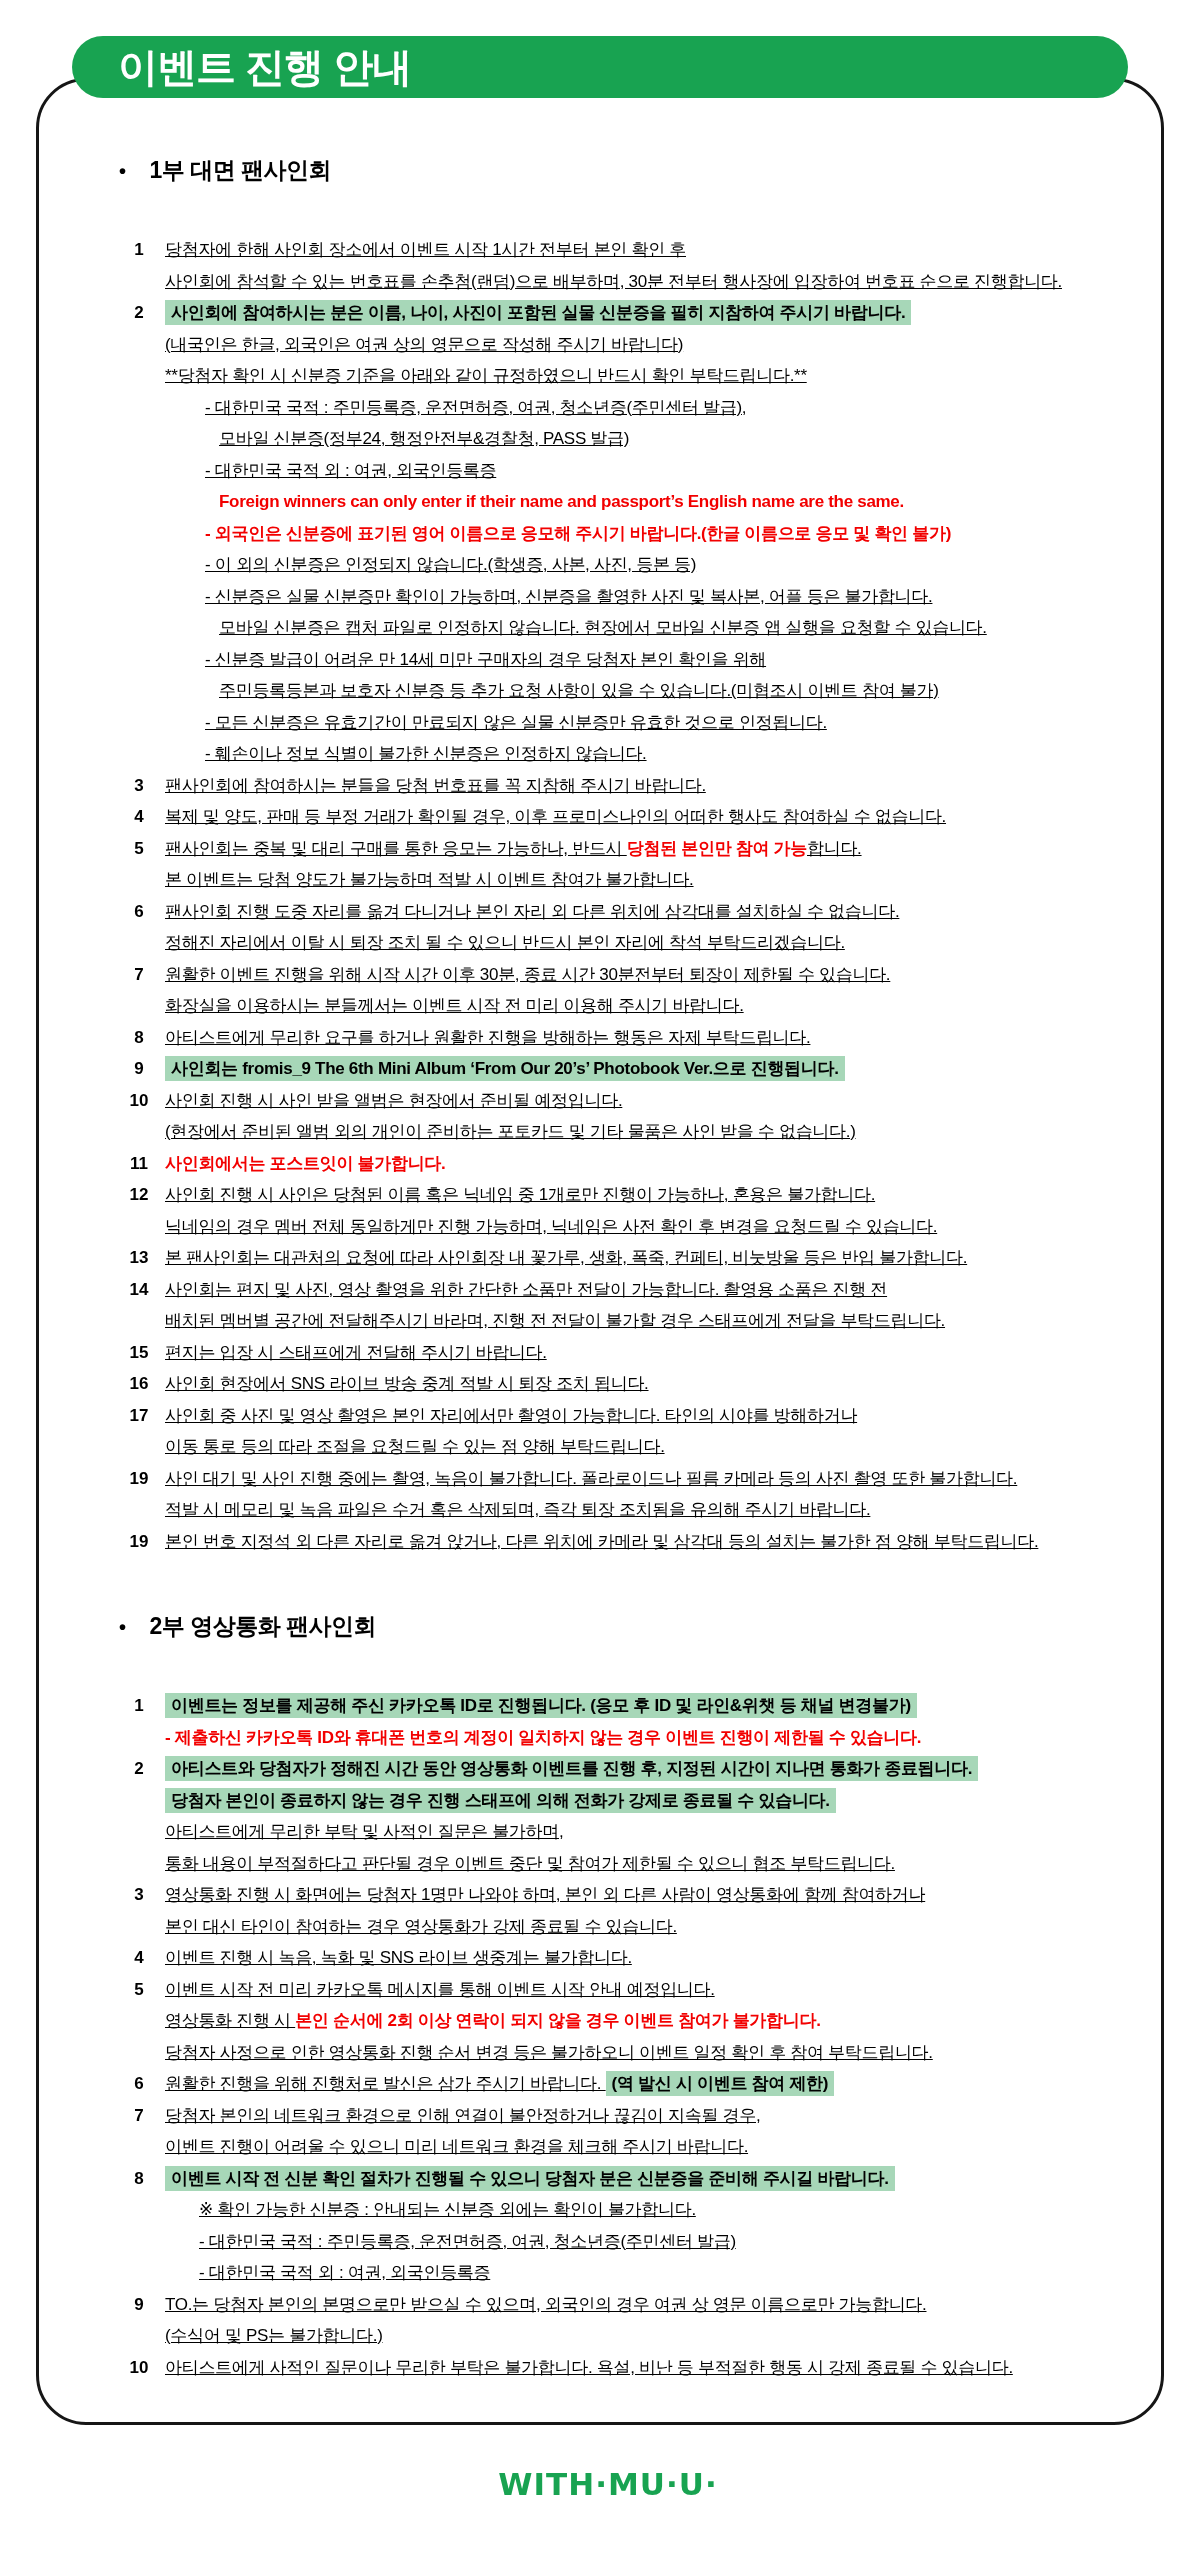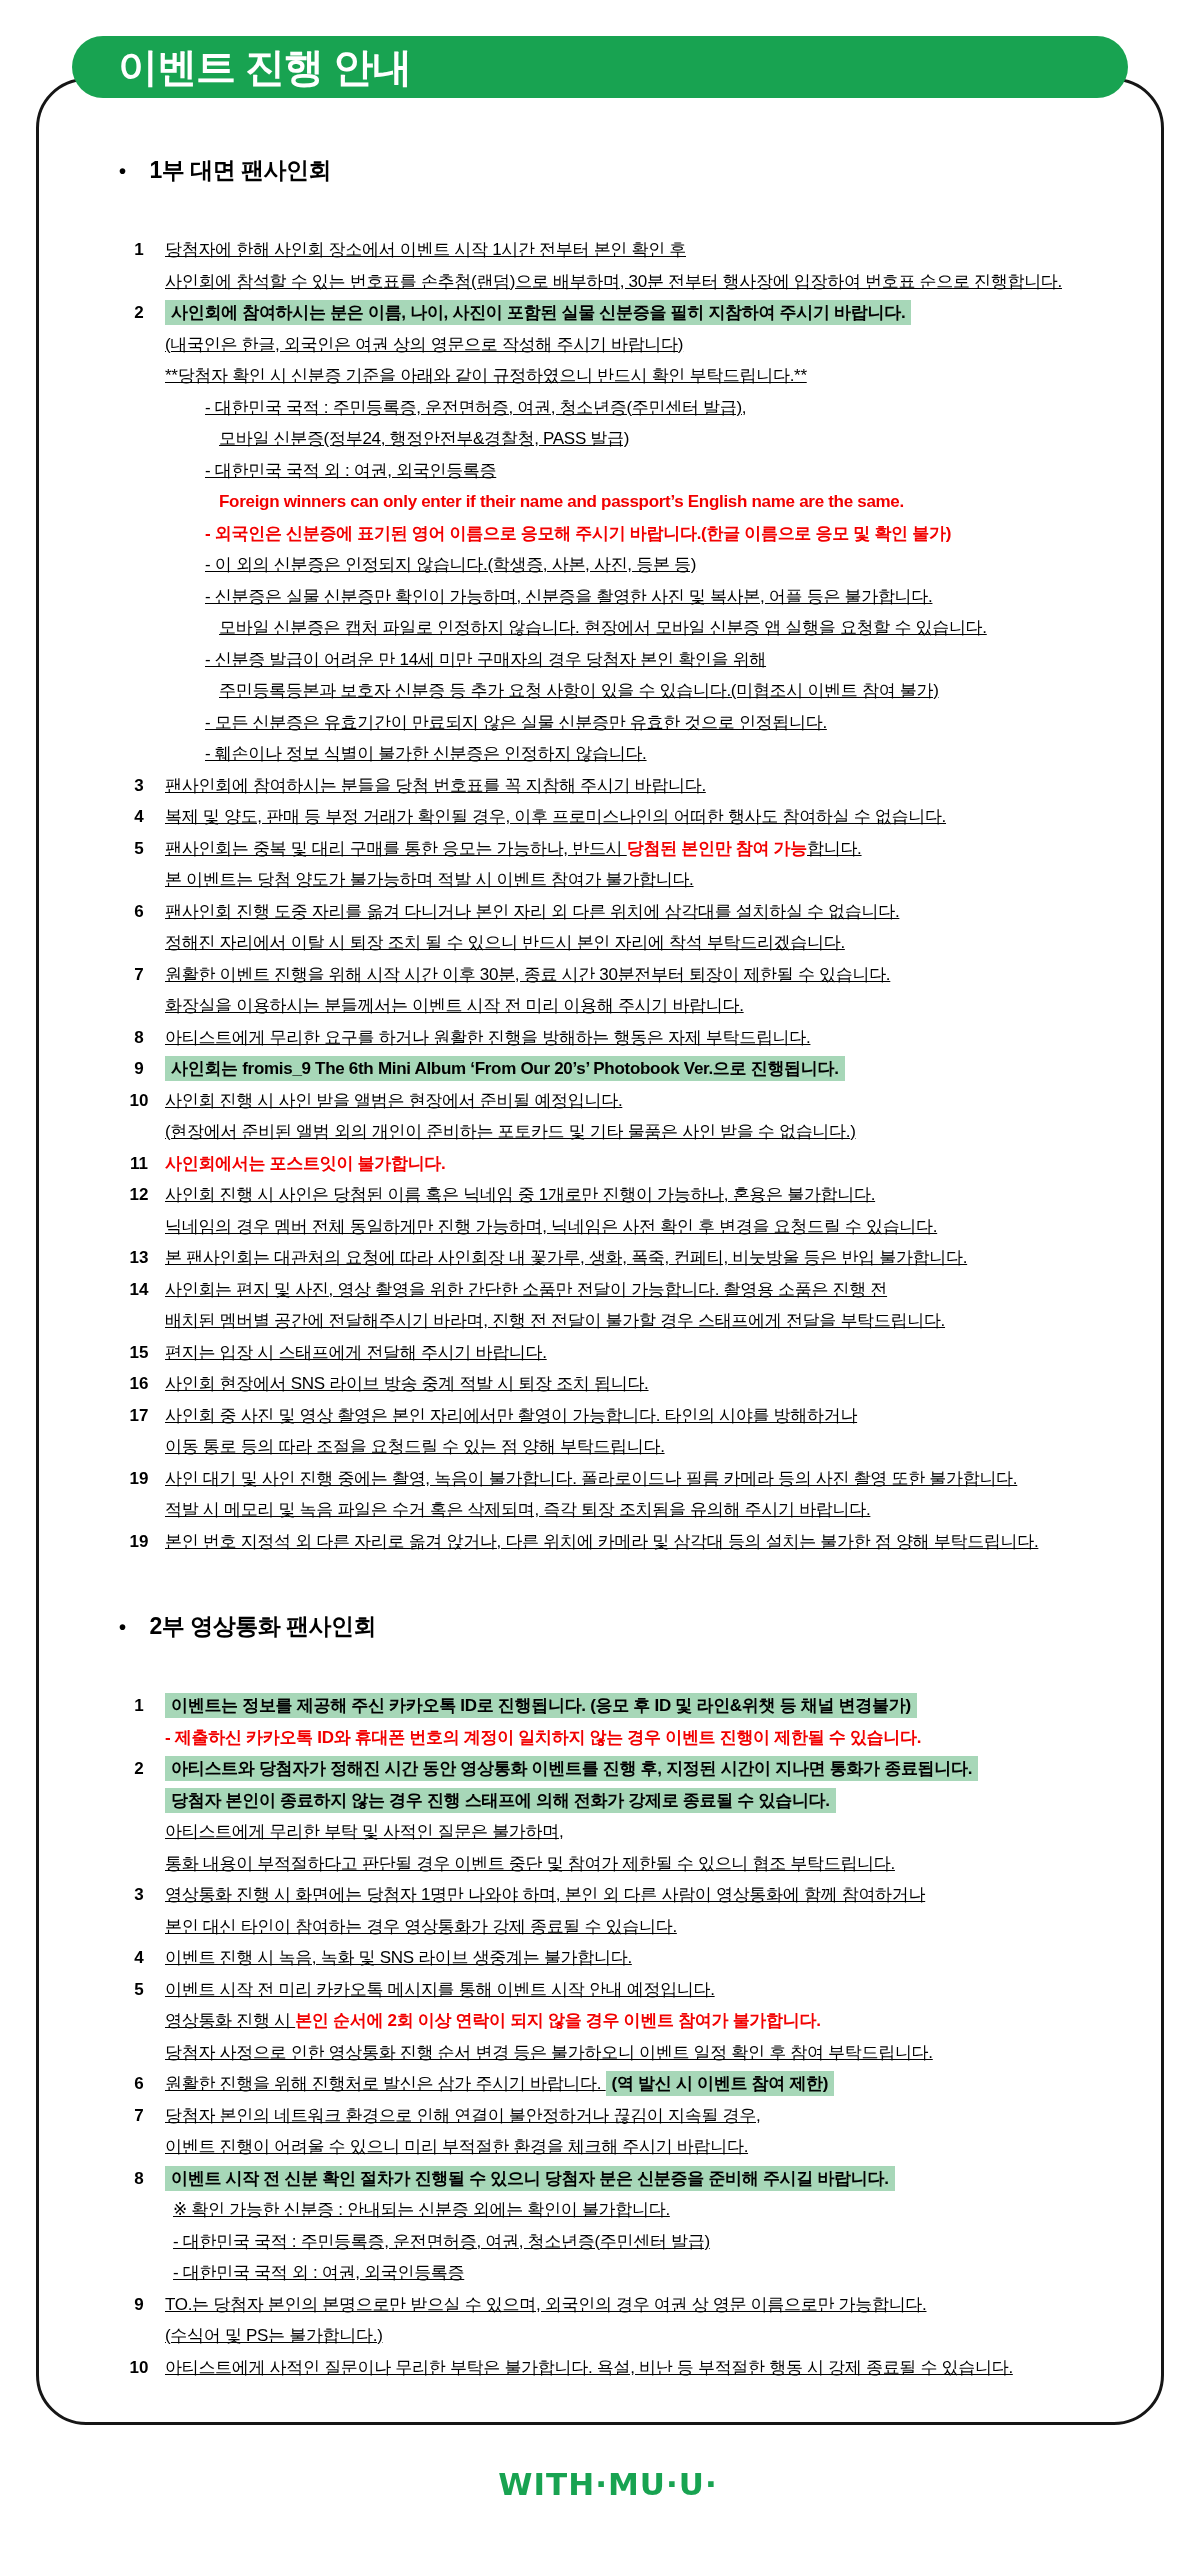--- a/index.html
+++ b/index.html
@@ -26,21 +26,21 @@
   .bullet{font-size:20px;line-height:1;}
   .section + .section{margin-top:54px;}
 
   .item{display:flex;align-items:flex-start;}
   .num{flex:0 0 40px;width:40px;text-align:center;font-weight:700;font-size:17px;line-height:31.5px;}
   .lines{flex:1;padding-left:6px;}
   .line{font-size:17px;line-height:31.5px;letter-spacing:-0.3px;white-space:nowrap;}
   .ind0{padding-left:0;}
   .ind1{padding-left:40px;}
   .ind2{padding-left:54px;}
-  .ind3{padding-left:8px;}
+  .ind3{padding-left:8px;margin-left:26px;}
 
   .seg-n{font-weight:400;text-decoration:underline;}
   .seg-r{color:var(--red);font-weight:700;}
   .seg-hl{background:var(--mint);font-weight:700;padding:3px 6px;}
 
   .footer{position:absolute;left:16px;right:0;top:2466px;text-align:center;}
   .logo{color:var(--green);font-weight:800;font-size:31px;letter-spacing:1px;
         font-family:"DejaVu Sans","Liberation Sans",sans-serif;}
 </style>
 </head>
@@ -240,21 +240,21 @@
           <div class="item">
             <div class="num">6</div>
             <div class="lines">
               <div class="line ind0"><span class="seg-n">원활한 진행을 위해 진행처로 발신은 삼가 주시기 바랍니다. </span><span class="seg-hl">(역 발신 시 이벤트 참여 제한)</span></div>
             </div>
           </div>
           <div class="item">
             <div class="num">7</div>
             <div class="lines">
               <div class="line ind0"><span class="seg-n">당첨자 본인의 네트워크 환경으로 인해 연결이 불안정하거나 끊김이 지속될 경우,</span></div>
-              <div class="line ind0"><span class="seg-n">이벤트 진행이 어려울 수 있으니 미리 부적절한 환경을 체크해 주시기 바랍니다.</span></div>
+              <div class="line ind0"><span class="seg-n">이벤트 진행이 어려울 수 있으니 미리 네트워크 환경을 체크해 주시기 바랍니다.</span></div>
             </div>
           </div>
           <div class="item">
             <div class="num">8</div>
             <div class="lines">
               <div class="line ind0"><span class="seg-hl">이벤트 시작 전 신분 확인 절차가 진행될 수 있으니 당첨자 분은 신분증을 준비해 주시길 바랍니다.</span></div>
               <div class="line ind3"><span class="seg-n">※ 확인 가능한 신분증 : 안내되는 신분증 외에는 확인이 불가합니다.</span></div>
               <div class="line ind3"><span class="seg-n">- 대한민국 국적 : 주민등록증, 운전면허증, 여권, 청소년증(주민센터 발급)</span></div>
               <div class="line ind3"><span class="seg-n">- 대한민국 국적 외 : 여권, 외국인등록증</span></div>
             </div>

